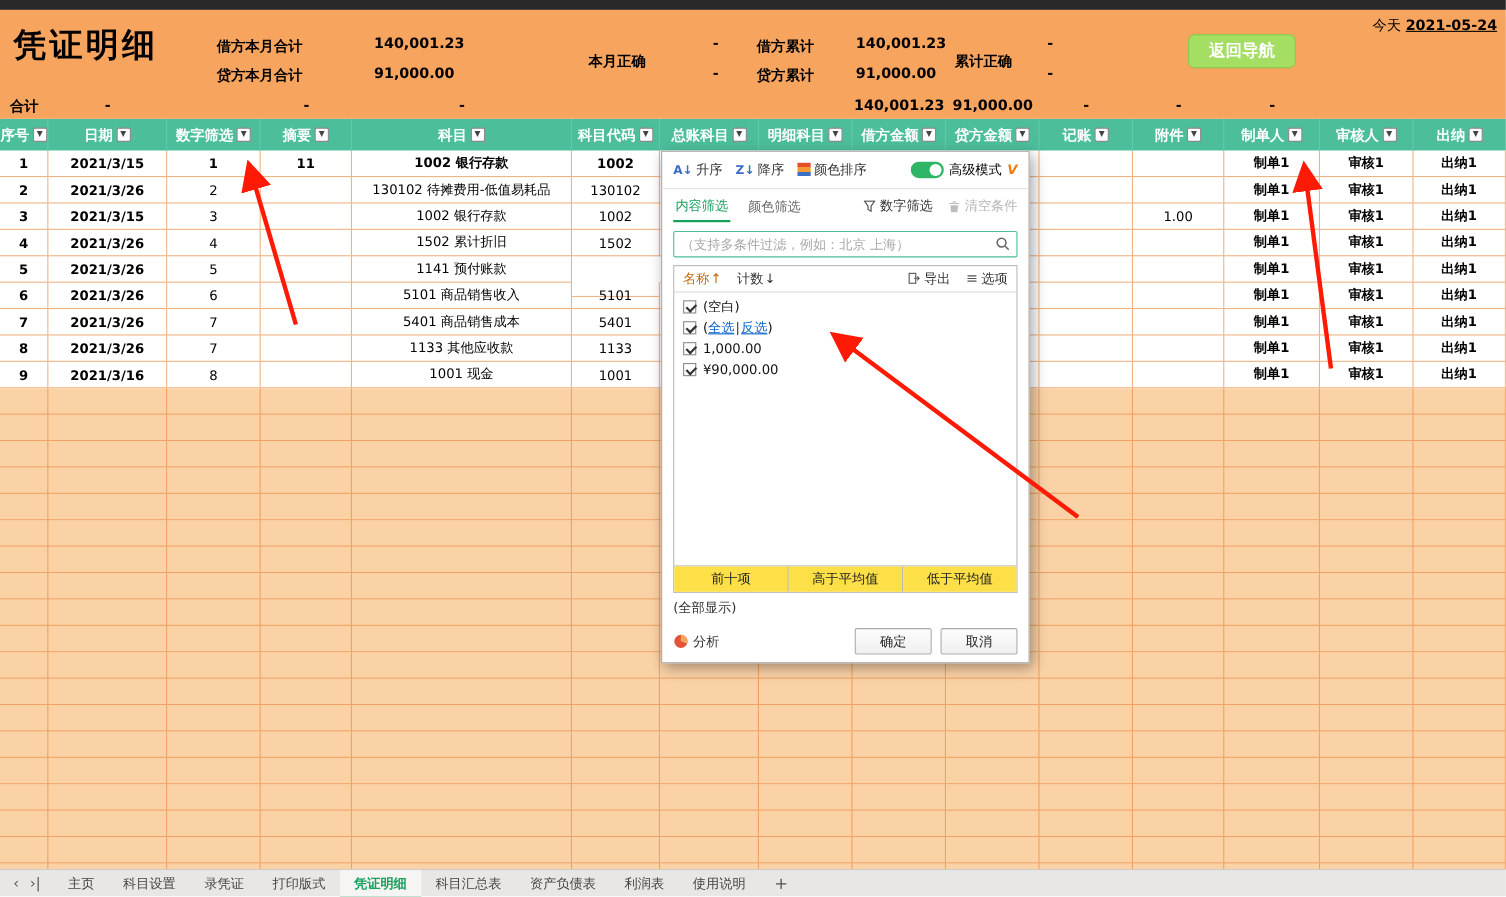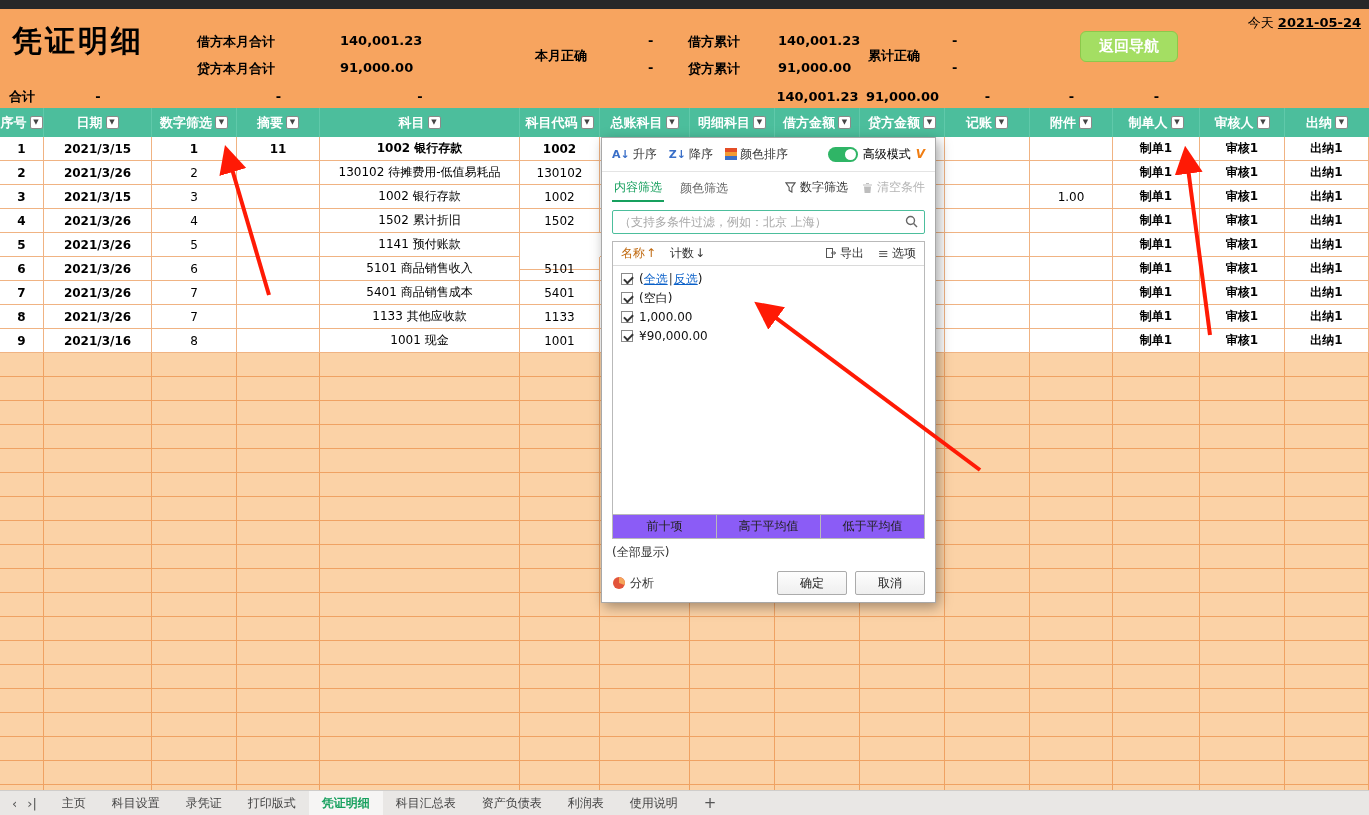--- a/index.html
+++ b/index.html
@@ -55,21 +55,21 @@
   .ph-tool{display:flex;align-items:center;gap:3px;color:#333;cursor:pointer}
   .opt-glyph{font-size:13px;color:#555}
   .panel-items{flex:1;padding:4px 0;overflow:hidden}
   .fitem{height:19px;display:flex;align-items:center;gap:6px;padding:0 8px}
   .cb{width:12px;height:12px;min-width:12px;border:1px solid #8a8a8a;background:#fff;position:relative;cursor:pointer}
   .cb.checked::after{content:"";position:absolute;left:2px;top:2px;width:7px;height:4px;border-left:2px solid #333;border-bottom:2px solid #333;transform:rotate(-45deg)}
   .flabel{color:#111}
   .link{color:#0B61C9;text-decoration:underline;cursor:pointer}
   .sep{margin:0 1px;color:#333}
   .panel-btns{height:24px;display:flex;border-top:1px solid #B9B9B9}
-  .qbtn{flex:1;display:flex;align-items:center;justify-content:center;border-right:1px solid #B9B9B9;cursor:pointer;color:#222;background:#8b5cf6}
+  .qbtn{flex:1;display:flex;align-items:center;justify-content:center;border-right:1px solid #B9B9B9;cursor:pointer;color:#222;background:#fde047}
   .qbtn:last-child{border-right:none}
   .p-showall{height:25px;display:flex;align-items:center;padding:2px 10px 0;color:#333}
   .p-bottom{height:38px;display:flex;align-items:center;padding:0 10px;gap:8px}
   .analyze{display:flex;align-items:center;gap:4px;cursor:pointer;color:#333}
   .pbtn{width:70px;height:24px;border:1px solid #ABABAB;background:linear-gradient(#FDFDFD,#EFEFEF);font-family:inherit;font-size:12px;color:#222;cursor:pointer;border-radius:2px}
   
   .arrows{position:absolute;left:0;top:0;z-index:30;pointer-events:none}
   
   .tabbar{height:25px;background:#E9E7E5;border-top:1px solid #CFCDCB;display:flex;align-items:stretch;font-size:12px}
   .navicons{display:flex;align-items:center;gap:10px;padding:0 12px;color:#555;font-size:13px}
@@ -766,25 +766,25 @@
         <span>导出</span>
       </span>
       <span class="ph-tool">
         <span class="opt-glyph">≡</span>
         <span>选项</span>
       </span>
     </div>
     <div class="panel-items">
         <div class="fitem">
           <div class="cb checked"></div>
-          <span class="flabel">(<a class="link">全选</a><span class="sep">|</span><a class="link">反选</a>)</span>
+          <span class="flabel">(空白)</span>
         </div>
         <div class="fitem">
           <div class="cb checked"></div>
-          <span class="flabel">(空白)</span>
+          <span class="flabel">(<a class="link">全选</a><span class="sep">|</span><a class="link">反选</a>)</span>
         </div>
         <div class="fitem">
           <div class="cb checked"></div>
           <span class="flabel">1,000.00</span>
         </div>
         <div class="fitem">
           <div class="cb checked"></div>
           <span class="flabel">¥90,000.00</span>
         </div>
       </div>

